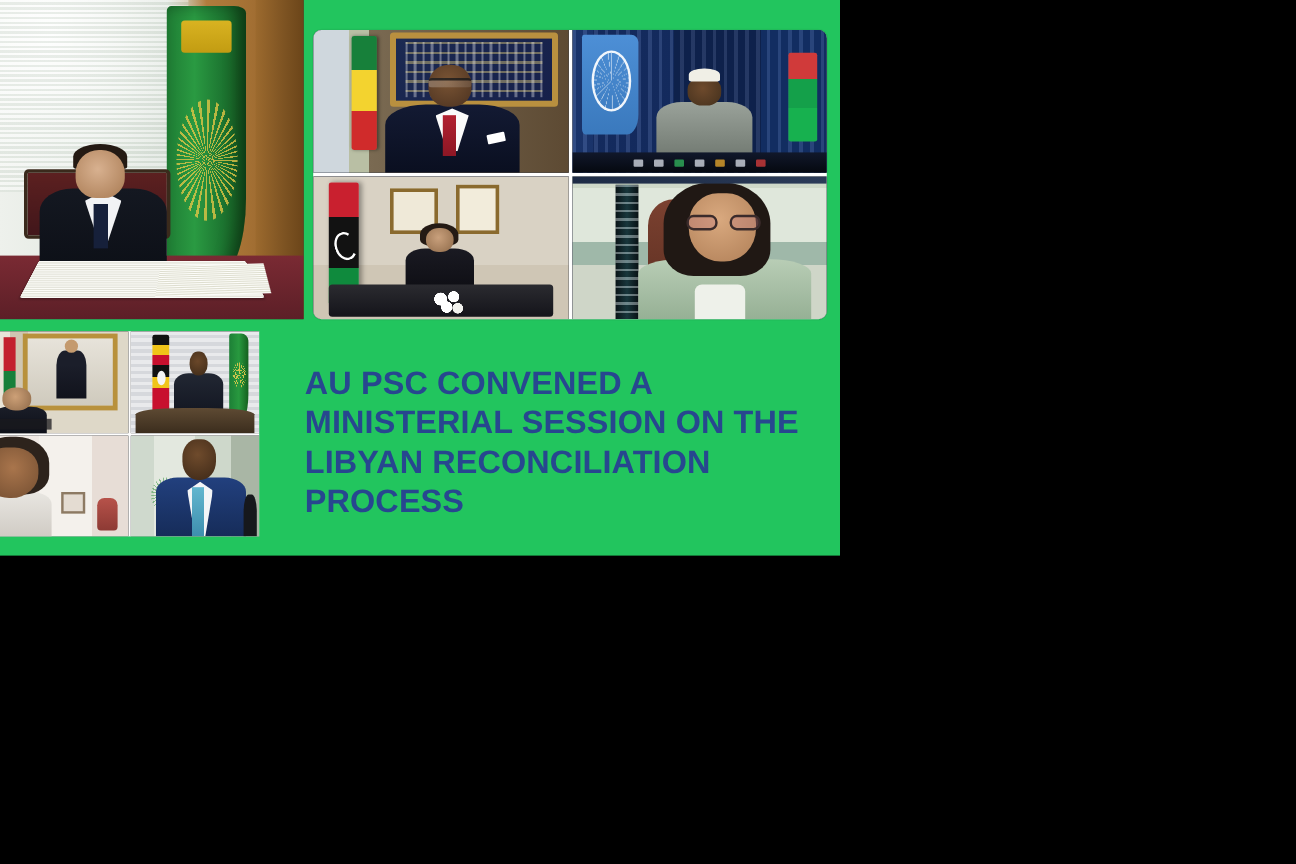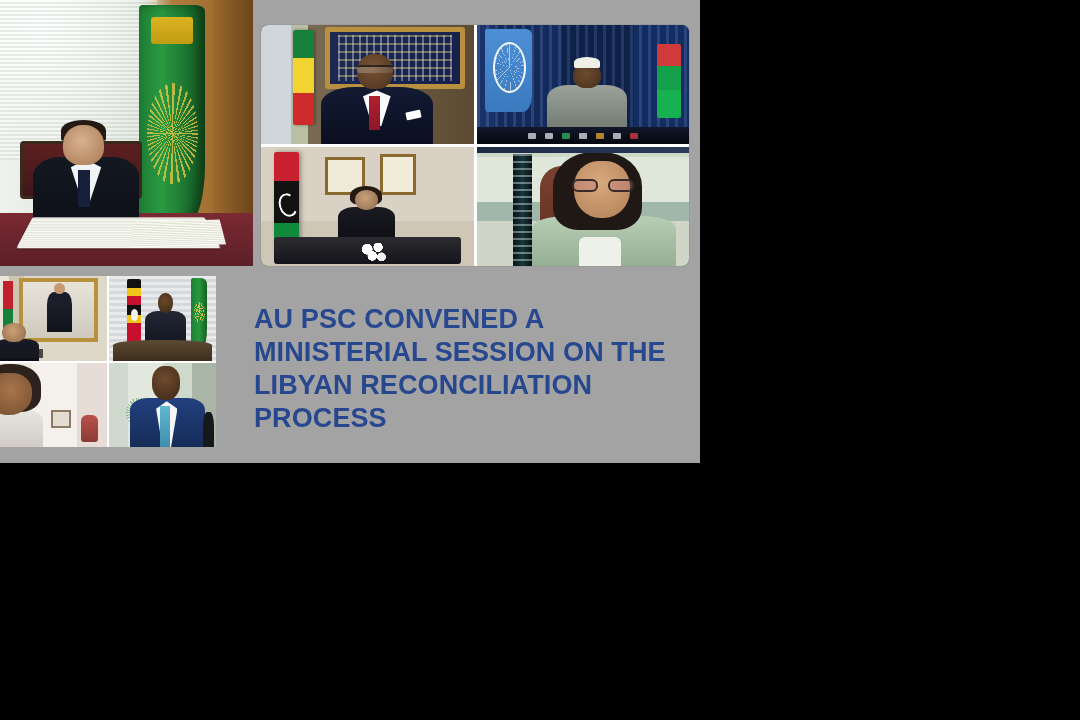--- a/index.html
+++ b/index.html
@@ -8,21 +8,21 @@
     width:1080px; height:720px;
     font-family:"Liberation Sans", sans-serif;
     overflow:hidden;
   }
   #page{ position:relative; width:1080px; height:720px; background:#000; }
 
   
   #article-card{
     position:absolute; left:0; top:0;
     width:700px; height:463px;
-    background:#a3a3a3;
+    background:#22c55e;
   }
 
   
   .photo{ position:absolute; overflow:hidden; background:#111; }
   .photo .inner{ position:absolute; inset:0; }
 
   
   #photo-main{ left:0; top:0; width:253px; height:266px; }
   #photo-main .inner{
     background:

